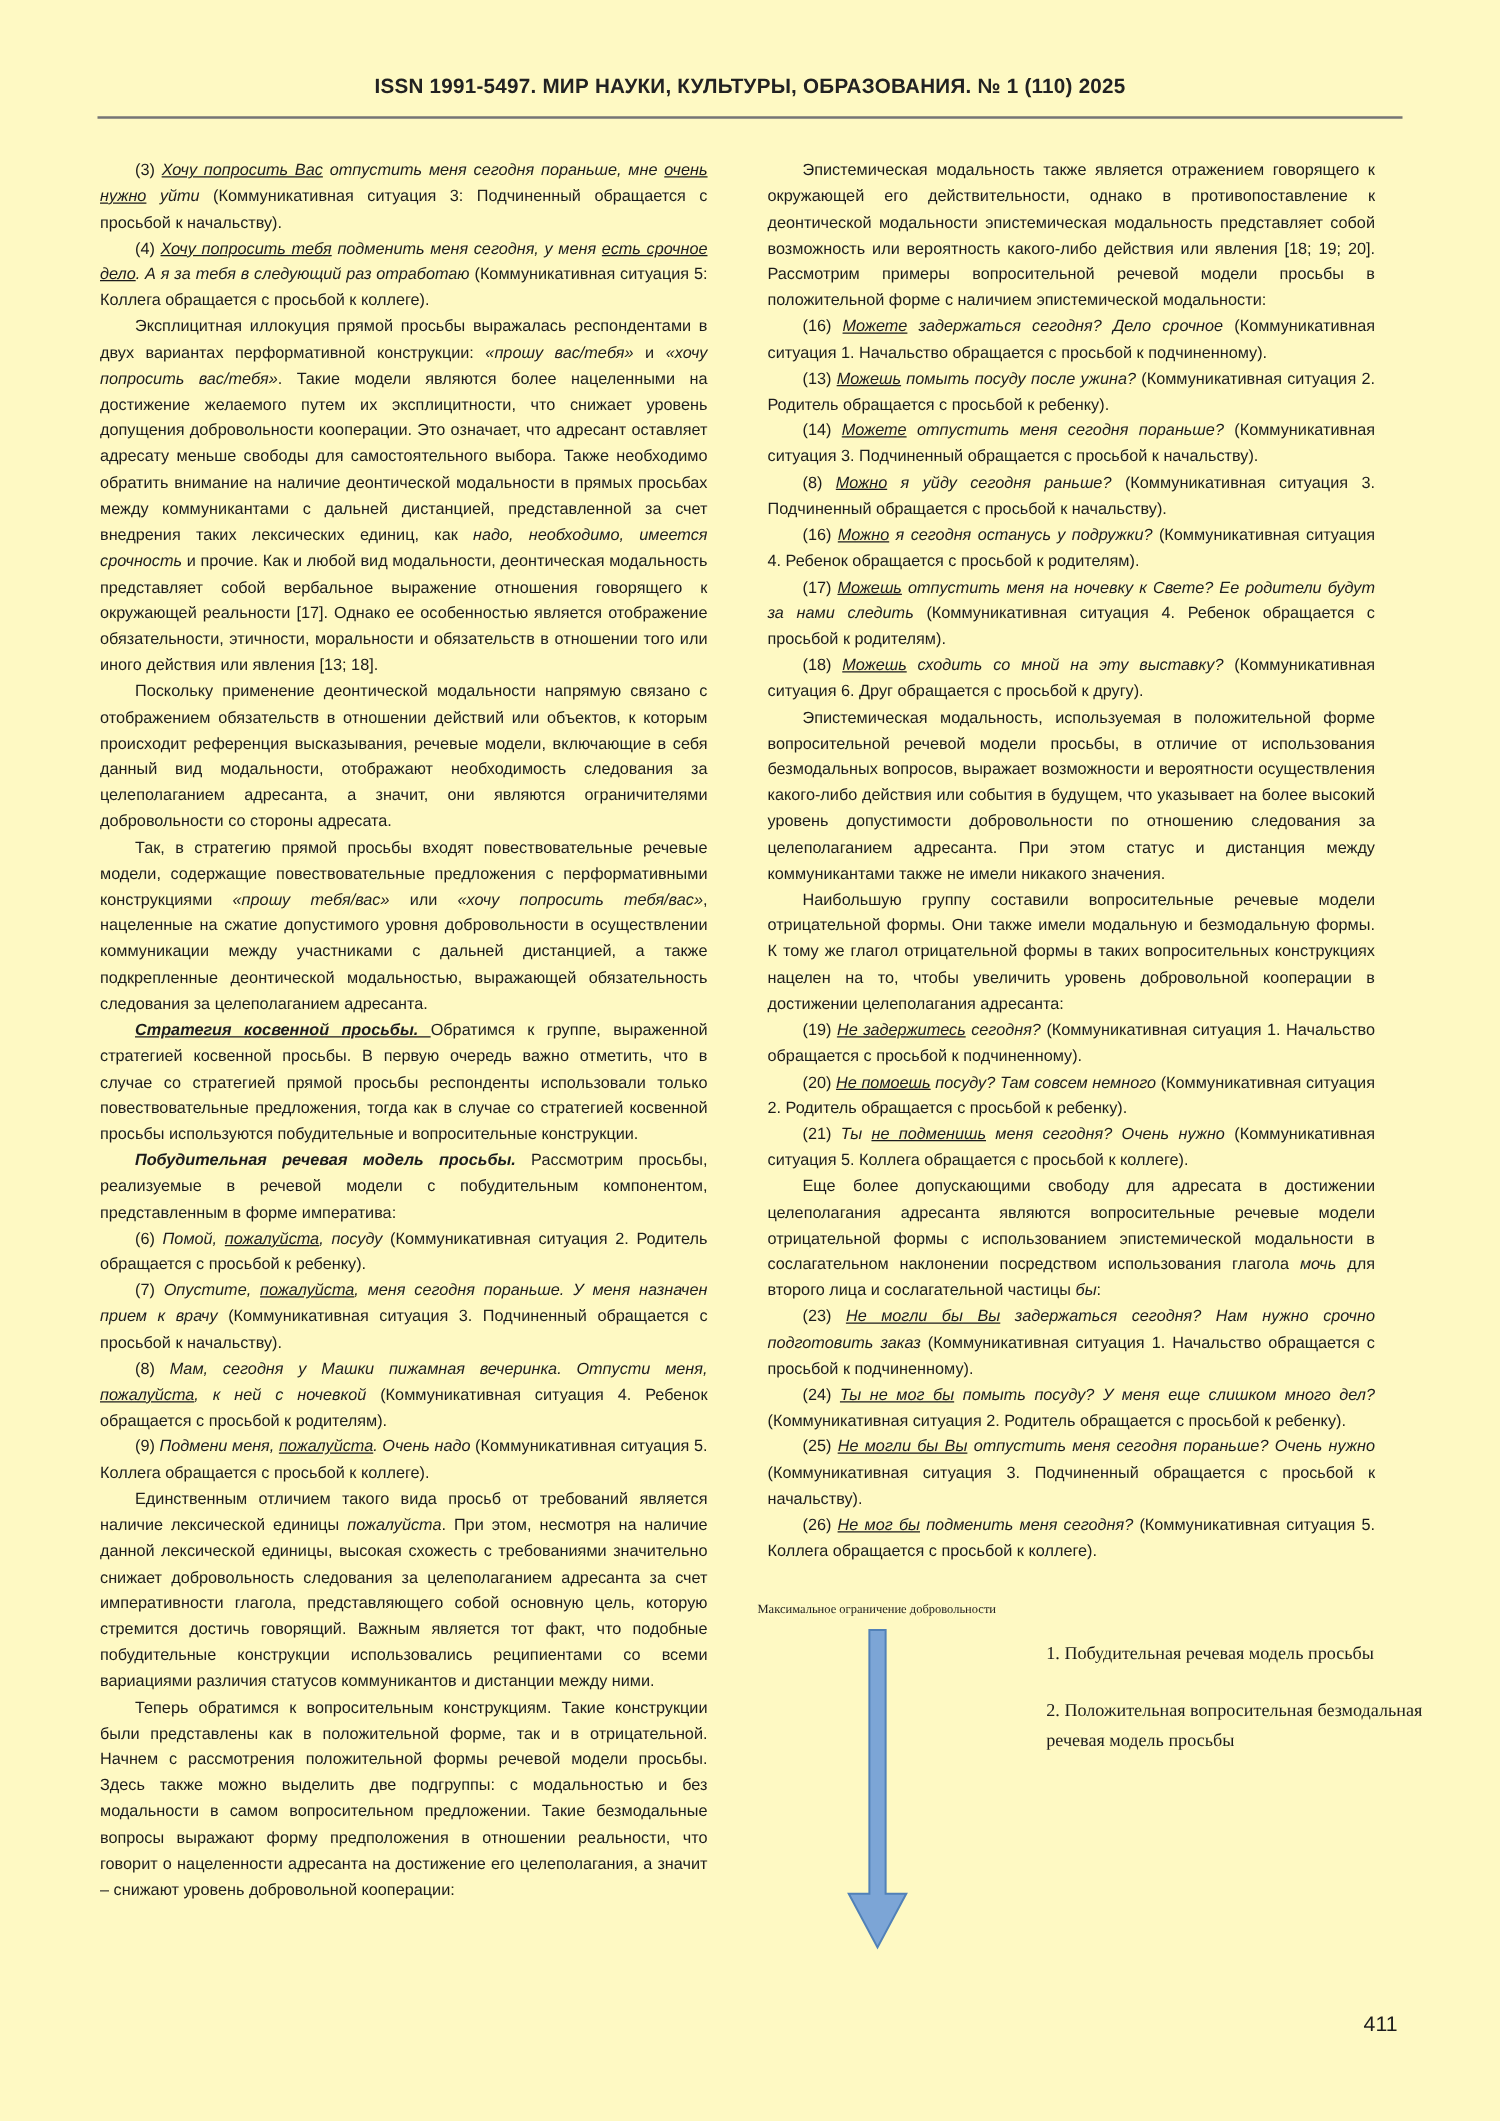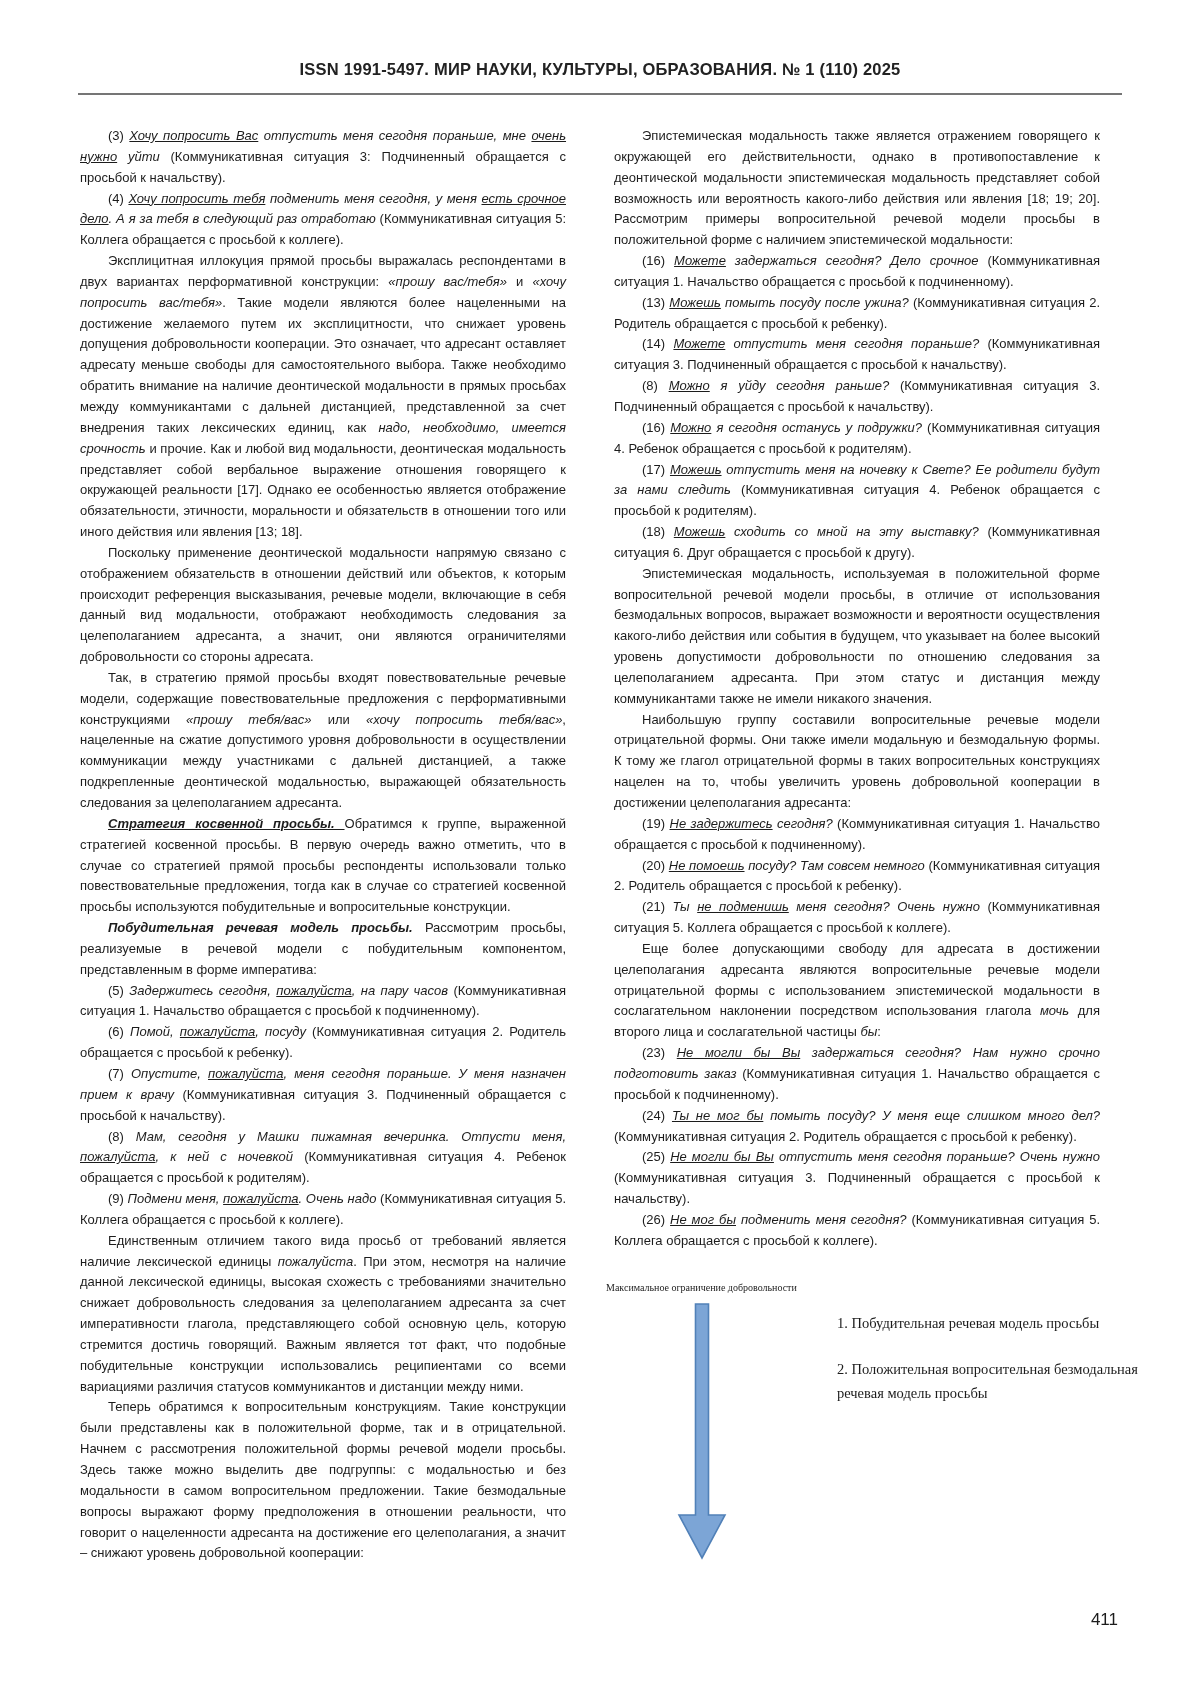--- a/index.html
+++ b/index.html
@@ -1,19 +1,19 @@
 <!DOCTYPE html>
 <html><head>
 <meta charset="utf-8">
 <style>
   html,body{margin:0;padding:0;background:#e8e8e8;}
   .page{
     position:relative;
     width:1200px;height:1697px;
-    background:#ffffff;
+    background:#fef9c3;
     font-family:"Liberation Sans","DejaVu Sans",sans-serif;
     color:#1c1c1c;
     overflow:hidden;
     margin:0 auto;
   }
   .journal-header{
     position:absolute;top:60px;left:0;width:100%;
     text-align:center;
     font-size:16.5px;font-weight:bold;letter-spacing:.2px;color:#222;
   }
@@ -62,21 +62,20 @@
 
   <div class="content">
     <div class="col">
         <p class="para"><span>(3) </span><span style="font-style: italic; text-decoration: underline;">Хочу попросить Вас</span><span style="font-style: italic;"> отпустить меня сегодня пораньше, мне </span><span style="font-style: italic; text-decoration: underline;">очень нужно</span><span style="font-style: italic;"> уйти</span><span> (Коммуникативная ситуация 3: Подчиненный обращается с просьбой к начальству).</span></p>
         <p class="para"><span>(4) </span><span style="font-style: italic; text-decoration: underline;">Хочу попросить тебя</span><span style="font-style: italic;"> подменить меня сегодня, у меня </span><span style="font-style: italic; text-decoration: underline;">есть срочное дело</span><span style="font-style: italic;">. А я за тебя в следующий раз отработаю</span><span> (Коммуникативная ситуация 5: Коллега обращается с просьбой к коллеге).</span></p>
         <p class="para"><span>Эксплицитная иллокуция прямой просьбы выражалась респондентами в двух вариантах перформативной конструкции: </span><span style="font-style: italic;">«прошу вас/тебя»</span><span> и </span><span style="font-style: italic;">«хочу попросить вас/тебя»</span><span>. Такие модели являются более нацеленными на достижение желаемого путем их эксплицитности, что снижает уровень допущения добровольности кооперации. Это означает, что адресант оставляет адресату меньше свободы для самостоятельного выбора. Также необходимо обратить внимание на наличие деонтической модальности в прямых просьбах между коммуникантами с дальней дистанцией, представленной за счет внедрения таких лексических единиц, как </span><span style="font-style: italic;">надо, необходимо, имеется срочность</span><span> и прочие. Как и любой вид модальности, деонтическая модальность представляет собой вербальное выражение отношения говорящего к окружающей реальности [17]. Однако ее особенностью является отображение обязательности, этичности, моральности и обязательств в отношении того или иного действия или явления [13; 18].</span></p>
         <p class="para"><span>Поскольку применение деонтической модальности напрямую связано с отображением обязательств в отношении действий или объектов, к которым происходит референция высказывания, речевые модели, включающие в себя данный вид модальности, отображают необходимость следования за целеполаганием адресанта, а значит, они являются ограничителями добровольности со стороны адресата.</span></p>
         <p class="para"><span>Так, в стратегию прямой просьбы входят повествовательные речевые модели, содержащие повествовательные предложения с перформативными конструкциями </span><span style="font-style: italic;">«прошу тебя/вас»</span><span> или </span><span style="font-style: italic;">«хочу попросить тебя/вас»</span><span>, нацеленные на сжатие допустимого уровня добровольности в осуществлении коммуникации между участниками с дальней дистанцией, а также подкрепленные деонтической модальностью, выражающей обязательность следования за целеполаганием адресанта.</span></p>
         <p class="para"><span style="font-style: italic; font-weight: bold; text-decoration: underline;">Стратегия косвенной просьбы. </span><span>Обратимся к группе, выраженной стратегией косвенной просьбы. В первую очередь важно отметить, что в случае со стратегией прямой просьбы респонденты использовали только повествовательные предложения, тогда как в случае со стратегией косвенной просьбы используются побудительные и вопросительные конструкции.</span></p>
         <p class="para"><span style="font-style: italic; font-weight: bold;">Побудительная речевая модель просьбы.</span><span> Рассмотрим просьбы, реализуемые в речевой модели с побудительным компонентом, представленным в форме императива:</span></p>
-        <p class="para"><span>(5) </span><span style="font-style: italic;">Задержитесь сегодня, </span><span style="font-style: italic; text-decoration: underline;">пожалуйста</span><span style="font-style: italic;">, на пару часов</span><span> (Коммуникативная ситуация 1. Начальство обращается с просьбой к подчиненному).</span></p>
         <p class="para"><span>(6) </span><span style="font-style: italic;">Помой, </span><span style="font-style: italic; text-decoration: underline;">пожалуйста</span><span style="font-style: italic;">, посуду</span><span> (Коммуникативная ситуация 2. Родитель обращается с просьбой к ребенку).</span></p>
         <p class="para"><span>(7) </span><span style="font-style: italic;">Опустите, </span><span style="font-style: italic; text-decoration: underline;">пожалуйста</span><span style="font-style: italic;">, меня сегодня пораньше. У меня назначен прием к врачу</span><span> (Коммуникативная ситуация 3. Подчиненный обращается с просьбой к начальству).</span></p>
         <p class="para"><span>(8) </span><span style="font-style: italic;">Мам, сегодня у Машки пижамная вечеринка. Отпусти меня, </span><span style="font-style: italic; text-decoration: underline;">пожалуйста</span><span style="font-style: italic;">, к ней с ночевкой</span><span> (Коммуникативная ситуация 4. Ребенок обращается с просьбой к родителям).</span></p>
         <p class="para"><span>(9) </span><span style="font-style: italic;">Подмени меня, </span><span style="font-style: italic; text-decoration: underline;">пожалуйста</span><span style="font-style: italic;">. Очень надо</span><span> (Коммуникативная ситуация 5. Коллега обращается с просьбой к коллеге).</span></p>
         <p class="para"><span>Единственным отличием такого вида просьб от требований является наличие лексической единицы </span><span style="font-style: italic;">пожалуйста</span><span>. При этом, несмотря на наличие данной лексической единицы, высокая схожесть с требованиями значительно снижает добровольность следования за целеполаганием адресанта за счет императивности глагола, представляющего собой основную цель, которую стремится достичь говорящий. Важным является тот факт, что подобные побудительные конструкции использовались реципиентами со всеми вариациями различия статусов коммуникантов и дистанции между ними.</span></p>
         <p class="para"><span>Теперь обратимся к вопросительным конструкциям. Такие конструкции были представлены как в положительной форме, так и в отрицательной. Начнем с рассмотрения положительной формы речевой модели просьбы. Здесь также можно выделить две подгруппы: с модальностью и без модальности в самом вопросительном предложении. Такие безмодальные вопросы выражают форму предположения в отношении реальности, что говорит о нацеленности адресанта на достижение его целеполагания, а значит – снижают уровень добровольной кооперации:</span></p>
       </div>
 
     <div class="col">
       <div>

